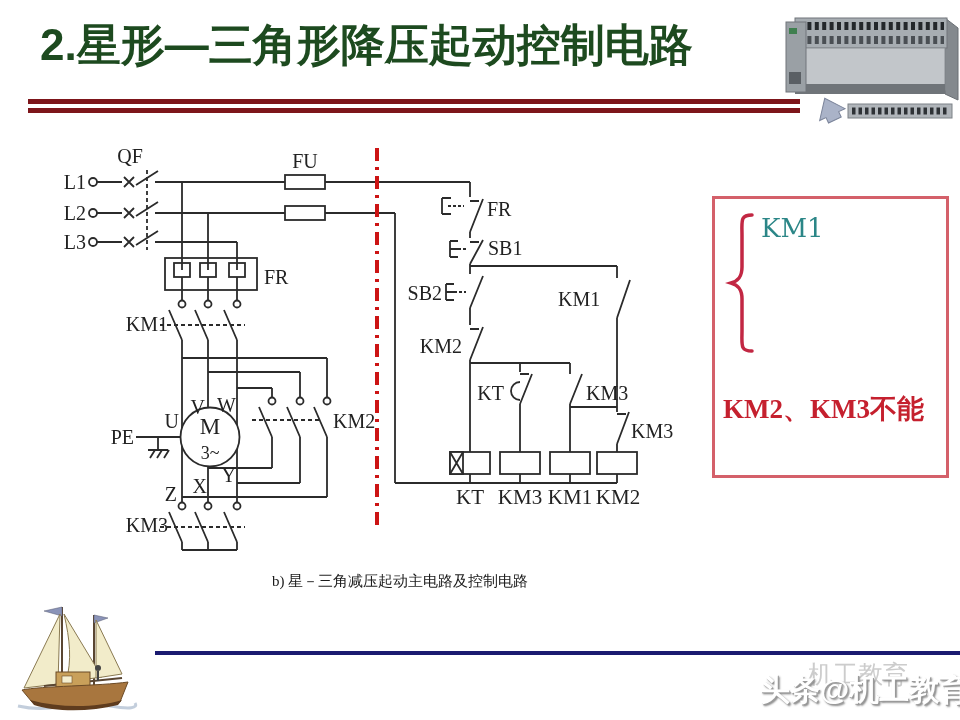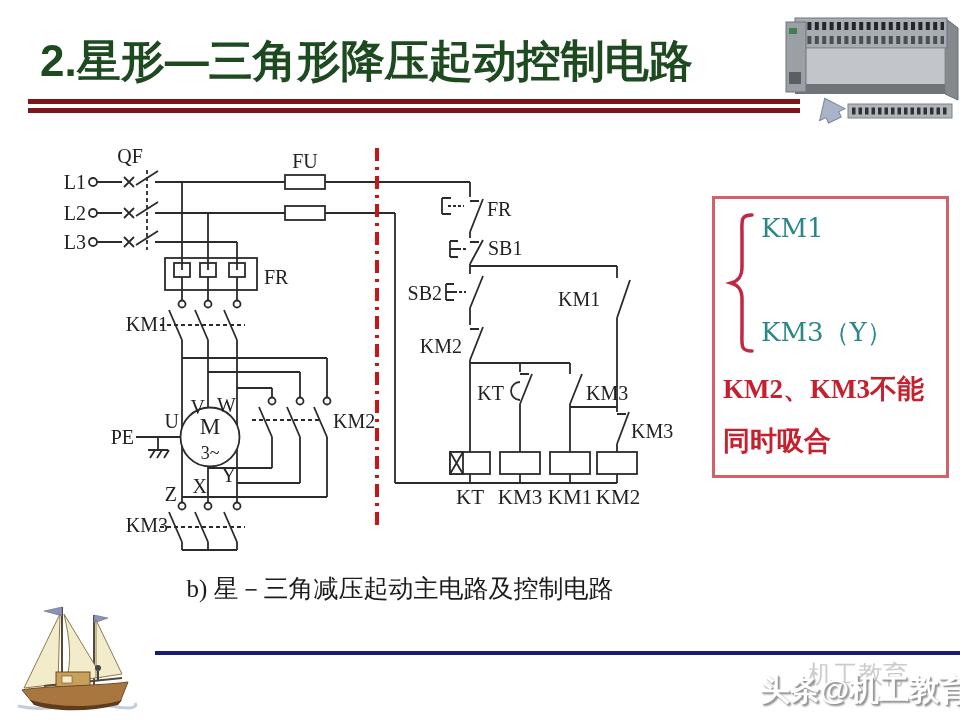--- a/index.html
+++ b/index.html
@@ -1,31 +1,31 @@
 <!DOCTYPE html>
 <html><head>
 <meta charset="utf-8">
 <style>
   html,body{margin:0;padding:0;}
   body{width:960px;height:720px;position:relative;background:#ffffff;overflow:hidden;
        font-family:"Liberation Sans",sans-serif;}
   .abs{position:absolute;}
-  .title{left:40px;top:32px;width:770px;font-size:44px;font-weight:700;color:#1d4a1f;
+  .title{left:40px;top:16px;width:770px;font-size:44px;font-weight:700;color:#1d4a1f;
          font-family:"Liberation Sans",sans-serif;letter-spacing:0px;white-space:nowrap;}
   .rule-double{left:28px;top:99px;width:772px;height:4px;
                border-top:5px solid #7d151a;border-bottom:5px solid #7d151a;background:#fff;}
   svg text{font-family:"Liberation Serif",serif;fill:#222;}
   .lbl{font-size:20px;}
   .lbl-coil{font-size:21px;}
   .note-box{left:712px;top:196px;width:231px;height:276px;border:3px solid #d4606a;background:#fff;}
   .note-item{position:absolute;left:46px;font-size:26px;color:#2b8687;
              font-family:"DejaVu Serif",serif;white-space:nowrap;}
   .note-warn{position:absolute;left:8px;font-size:27px;font-weight:700;color:#c5202e;
-             font-family:"Liberation Serif",serif;white-space:nowrap;}
-  .caption{left:160px;top:572px;width:480px;text-align:center;font-size:25px;color:#1b1b1b;
+             font-family:"Liberation Serif",serif;white-space:nowrap;margin-top:20px;}
+  .caption{left:160px;top:572px;width:480px;text-align:center;font-size:15px;color:#1b1b1b;
            font-family:"Liberation Serif",serif;white-space:nowrap;}
   .footer-line{left:155px;top:651px;width:805px;height:4px;background:#1a1a70;}
   .wm-back{left:808px;top:658px;font-size:25px;color:#cccccc;white-space:nowrap;}
   .wm-front{left:760px;top:670px;font-size:30px;font-weight:700;color:#ffffff;white-space:nowrap;
             text-shadow:1px 1px 0 #9a9a9a,2px 2px 2px #888888;}
 </style>
 </head>
 <body>
 
 <div class="abs title">2.星形—三角形降压起动控制电路</div>
@@ -206,22 +206,20 @@
     <path d="M22 690 C40 686 100 686 128 682 L120 702 C90 710 50 710 32 702 Z" fill="#a8763e" stroke="#6b4a26" stroke-width="1"></path>
     <path d="M30 700 C60 708 95 708 122 700 L118 705 C90 712 55 712 34 705 Z" fill="#5f3c1e"></path>
   </g>
 </svg>
 
 <div class="abs note-box">
   <svg class="abs" style="left:10px;top:12px;" width="32" height="144" viewBox="0 0 32 144">
     <path d="M27 4 C15 4 17 10 17 24 L17 56 C17 66 13 70 6 72 C13 74 17 78 17 88 L17 120 C17 134 15 140 27 140" stroke="#c22743" stroke-width="3.5" fill="none" stroke-linecap="round"></path>
   </svg>
   <div class="note-item" style="top:14px;">KM1</div>
-  <div class="note-item" style="top:116px;">KM3（Y）</div>
   <div class="note-warn" style="top:172px;">KM2、KM3不能</div>
-  <div class="note-warn" style="top:224px;">同时吸合</div>
 </div>
 
 <div class="abs caption">b) 星－三角减压起动主电路及控制电路</div>
 
 <div class="abs footer-line"></div>
 <div class="abs wm-back">机工教育</div>
 <div class="abs wm-front">头条@机工教育</div>
 
 </body></html>

